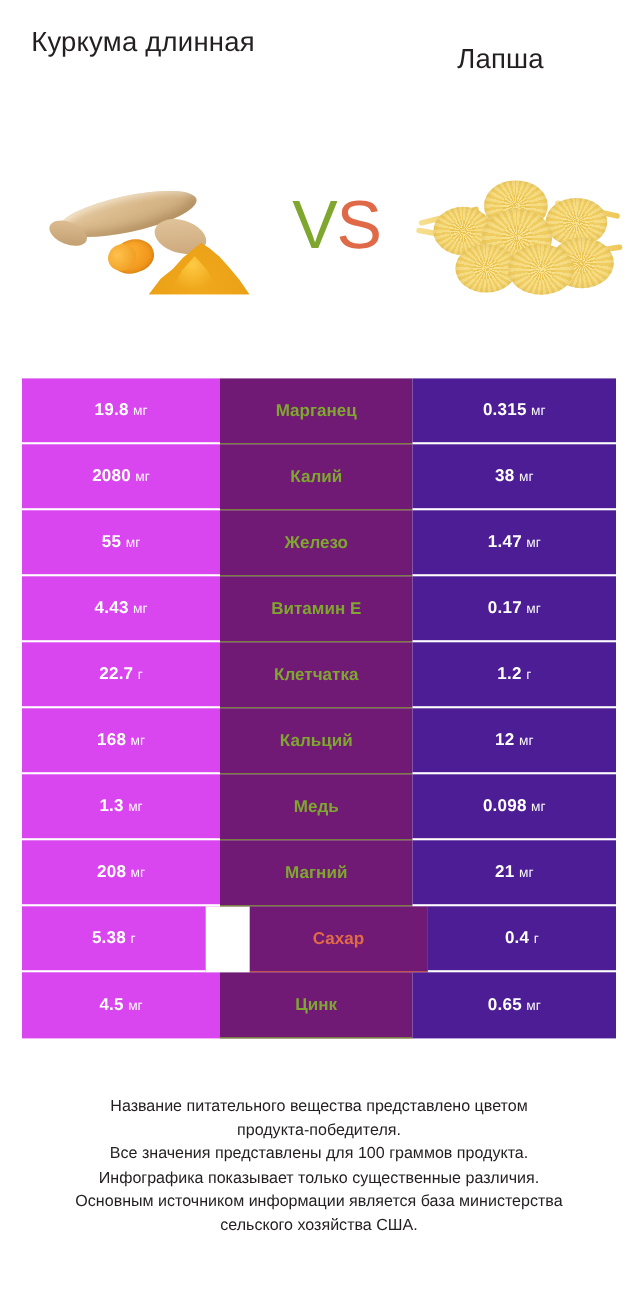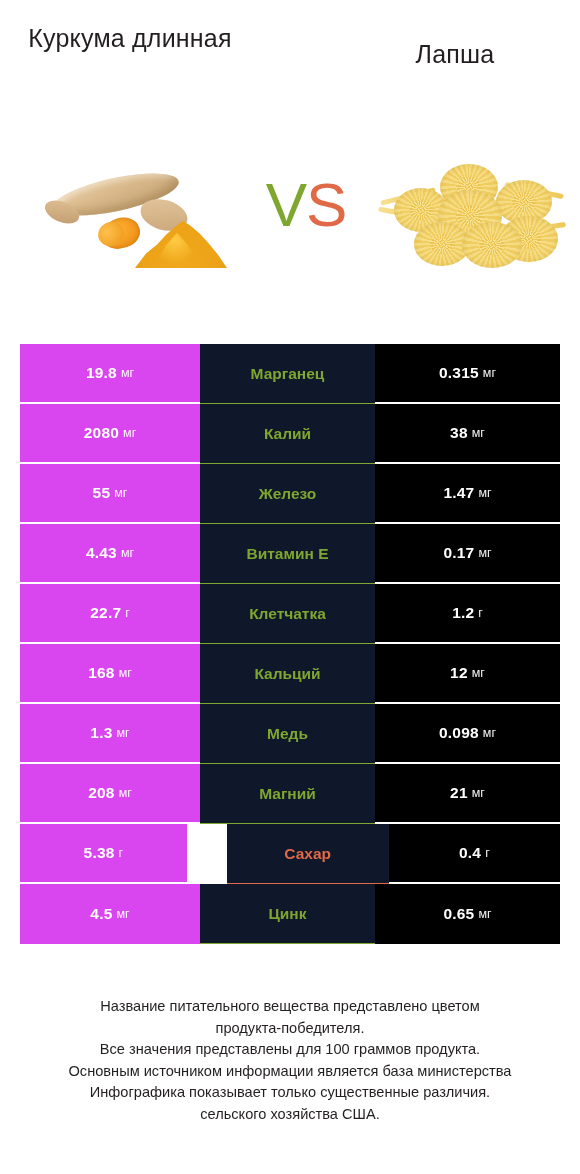--- a/index.html
+++ b/index.html
@@ -177,27 +177,27 @@
     text-align: center;
   }
   .cell-left {
     width: 180px;
     background: #d946ef;
     color: #ffffff;
     border-bottom: 2px solid #ffffff;
   }
   .cell-right {
     width: 185px;
-    background: #000000;
+    background: #4c1d95;
     color: #ffffff;
     border-bottom: 2px solid #ffffff;
   }
   .cell-mid {
     width: 175px;
-    background: #0f172a;
+    background: #701a75;
     border-bottom: 1px solid #7fa72f;
     font-weight: bold;
     font-size: 15.5px;
     color: #7fa72f;
   }
   .row:last-child .cell-left,
   .row:last-child .cell-right {
     border-bottom: none;
   }
   .row.loser-sugar .cell-mid {
@@ -379,16 +379,16 @@
         <span class="val-num">0.65</span>
         <span class="val-unit">мг</span>
       </div>
     </div>
   </div>
 
 <div class="footer">
   <div>Название питательного вещества представлено цветом</div>
   <div>продукта-победителя.</div>
   <div>Все значения представлены для 100 граммов продукта.</div>
+  <div>Инфографика показывает только существенные различия.</div>
   <div>Основным источником информации является база министерства</div>
-  <div>Инфографика показывает только существенные различия.</div>
   <div>сельского хозяйства США.</div>
 </div>
 
 </body></html>

